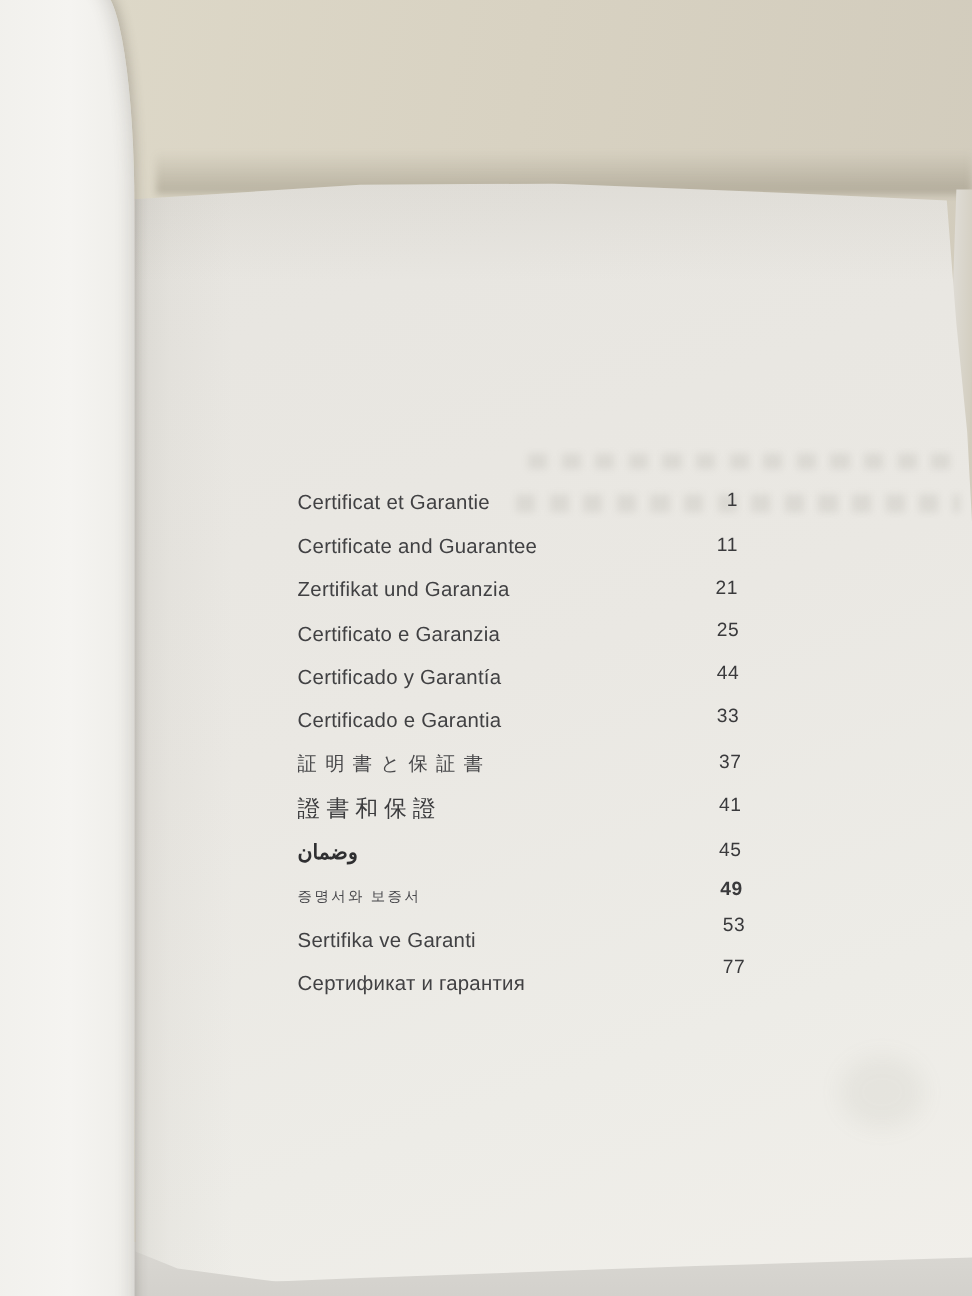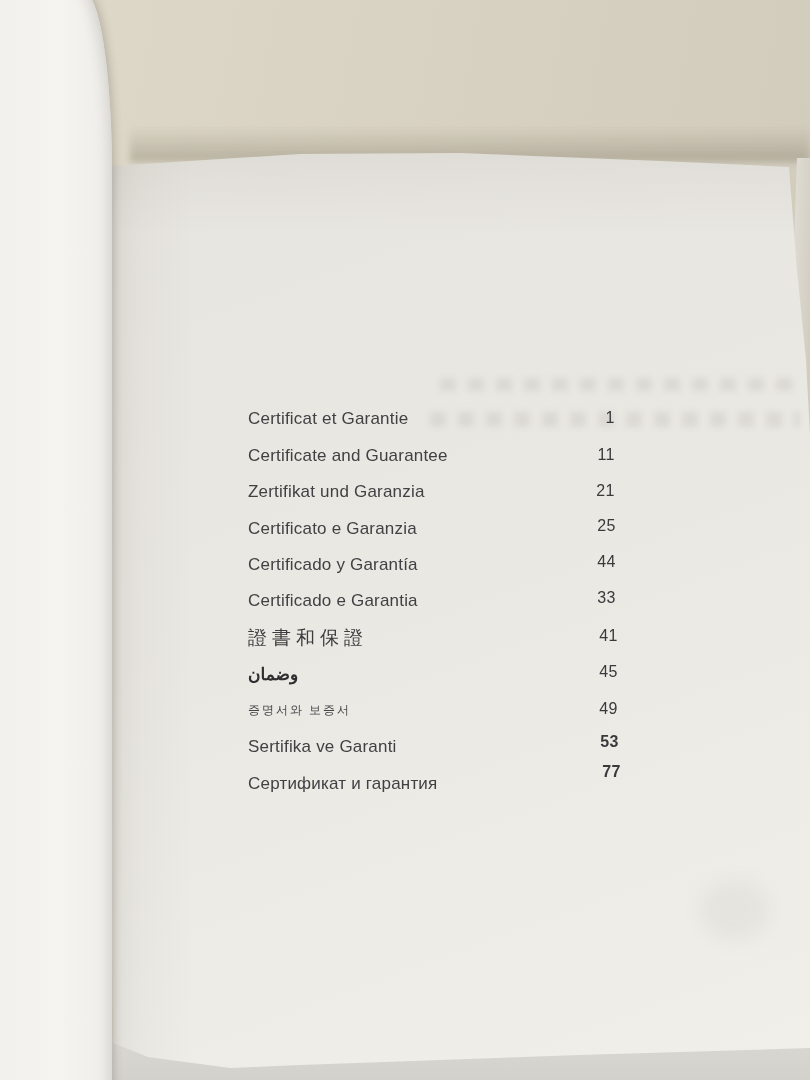--- a/index.html
+++ b/index.html
@@ -63,21 +63,21 @@
   .lang-ja .label{font-family:"Liberation Serif",serif;font-size:16px;letter-spacing:7px;color:#48484a;}
   .lang-zh-t .label{font-family:"Liberation Serif",serif;font-size:19px;letter-spacing:5px;color:#3c3c3e;}
   .lang-zh-s .label{font-size:17px;font-weight:700;letter-spacing:5px;color:#2f2f31;}
   .lang-ko .label{font-family:"Liberation Serif",serif;font-size:12px;letter-spacing:2px;color:#46464a;}
   .lang-ar .label{font-size:18.5px;letter-spacing:0;color:#3c3c3e;}
   
   .row:nth-child(1) .num,.row:nth-child(2) .num,.row:nth-child(3) .num{transform:translate(-6px,-1px);}
   .row:nth-child(4) .num,.row:nth-child(5) .num,.row:nth-child(6) .num{transform:translate(-5px,-3px);}
   .row:nth-child(7) .num,.row:nth-child(8) .num,.row:nth-child(9) .num{transform:translate(-3px,-2px);}
   .row:nth-child(10) .num{transform:translate(-2px,-5px);font-weight:bold;}
-  .row:nth-child(11) .num{transform:translate(0,-12px);font-weight:bold;}
+  .row:nth-child(11) .num{transform:translate(0,-12px);}
   .row:nth-child(12) .num{transform:translate(0,-13px);}
   .row:nth-child(13) .num{transform:translate(0,-10px);}
 </style>
 </head>
 <body>
 
 <div id="canvas">
   <div class="top-shadow"></div>
   <div class="right-edge"></div>
   <div class="bottom-strip"></div>
@@ -105,20 +105,24 @@
         <span class="num">25</span>
       </div>
       <div class="row">
         <span class="label" lang="es">Certificado y Garantía</span>
         <span class="num">44</span>
       </div>
       <div class="row">
         <span class="label" lang="pt">Certificado e Garantia</span>
         <span class="num">33</span>
       </div>
+      <div class="row lang-ja">
+        <span class="label" lang="ja">証明書と保証書</span>
+        <span class="num">37</span>
+      </div>
       <div class="row lang-zh-t">
         <span class="label" lang="zh-Hant">證書和保證</span>
         <span class="num">41</span>
       </div>
       <div class="row lang-zh-s">
         <span class="label" lang="zh-Hans">وضمان</span>
         <span class="num">45</span>
       </div>
       <div class="row lang-ko">
         <span class="label" lang="ko">증명서와 보증서</span>

